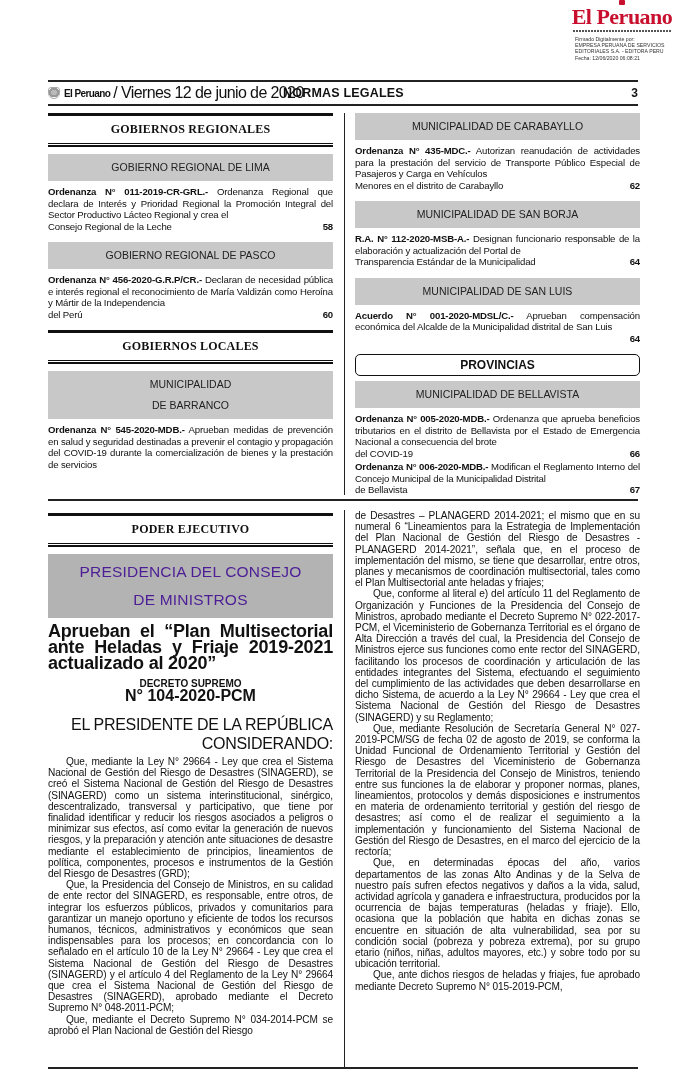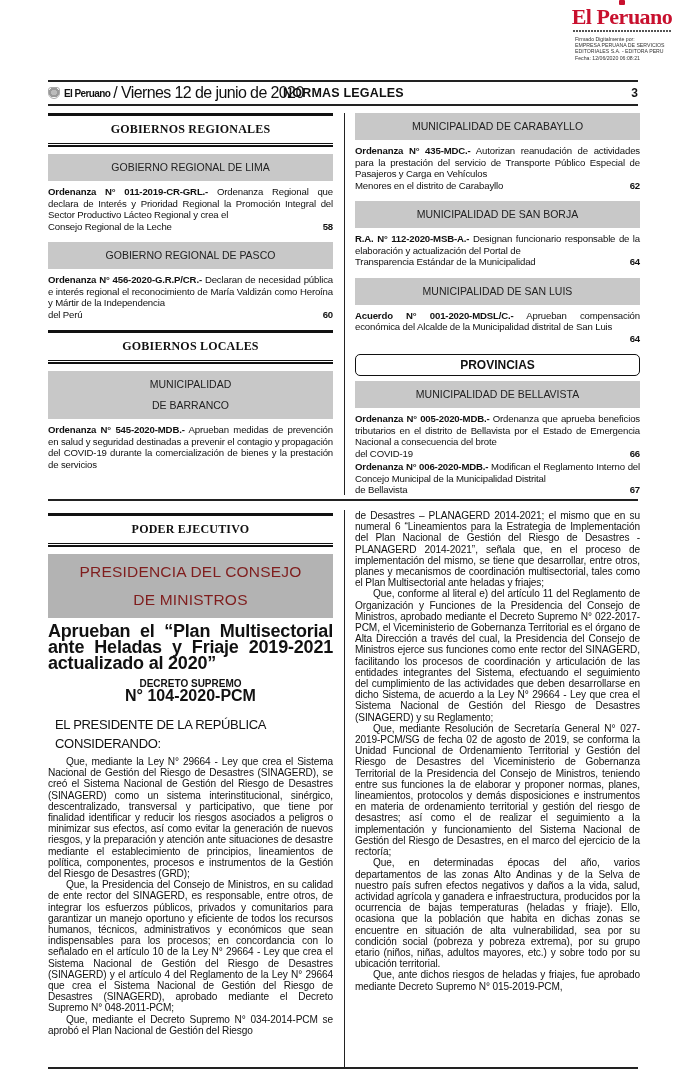--- a/index.html
+++ b/index.html
@@ -37,25 +37,25 @@
     .sec-title { border-top: 3px solid #111; border-bottom: 1px solid #111; position: relative; text-align: center; font-weight: bold; font-size: 12px; letter-spacing: 0.2px; padding: 6px 0 6px; margin-bottom: 10px; font-family: Liberation Serif, serif; }
     .sec-title::after { content: ""; position: absolute; left: 0; right: 0; bottom: -4px; height: 2px; background: #111; }
     .sec-boxed { border: 1.5px solid #111; border-radius: 5px; text-align: center; font-weight: bold; font-size: 12px; padding: 3px 12px; margin-bottom: 5px; }
     .subhead { background: #c8c8c8; text-align: center; font-size: 10.5px; color: #222; padding: 6px 0; margin-bottom: 5px; line-height: 15px; }
     .entry { font-size: 9.6px; line-height: 11.5px; text-align: justify; margin-bottom: 10px; letter-spacing: -0.15px; }
     .entry .ref { font-weight: bold; }
     .entry .last { display: flex; justify-content: space-between; }
     .entry .pg { font-weight: bold; }
     .entry.tight { margin-bottom: 2px; }
 
-    .big-sub { background: #b3b3b3; color: #7f1d1d; text-align: center; font-size: 15.5px; line-height: 28px; padding: 4px 0 4px; margin-bottom: 5px; letter-spacing: 0.2px; }
+    .big-sub { background: #b3b3b3; color: #4c1d95; text-align: center; font-size: 15.5px; line-height: 28px; padding: 4px 0 4px; margin-bottom: 5px; letter-spacing: 0.2px; }
     .decree-title { font-weight: bold; font-size: 18px; line-height: 16px; text-align: justify; margin-bottom: 7px; letter-spacing: -0.2px; }
     .decree-kind { text-align: center; font-weight: bold; font-size: 10px; line-height: 12px; }
     .decree-num { text-align: center; font-weight: bold; font-size: 16px; line-height: 12px; margin-bottom: 16px; }
-    .plain-line { font-size: 13px; line-height: 13px; margin: 4px 0 6px 7px; letter-spacing: -0.3px; }
+    .plain-line { font-size: 16px; line-height: 13px; margin: 4px 0 6px 7px; letter-spacing: -0.3px; text-align: right; }
     .para { font-size: 10.1px; line-height: 11.2px; text-align: justify; text-indent: 18px; letter-spacing: -0.1px; }
     .para.noindent { text-indent: 0; }
   </style>
 </head>
 <body>
 
 <div class="stamp">
   <div class="stamp-logo">
     <span class="stamp-emblem"></span>
     <span>El Peruano</span>

